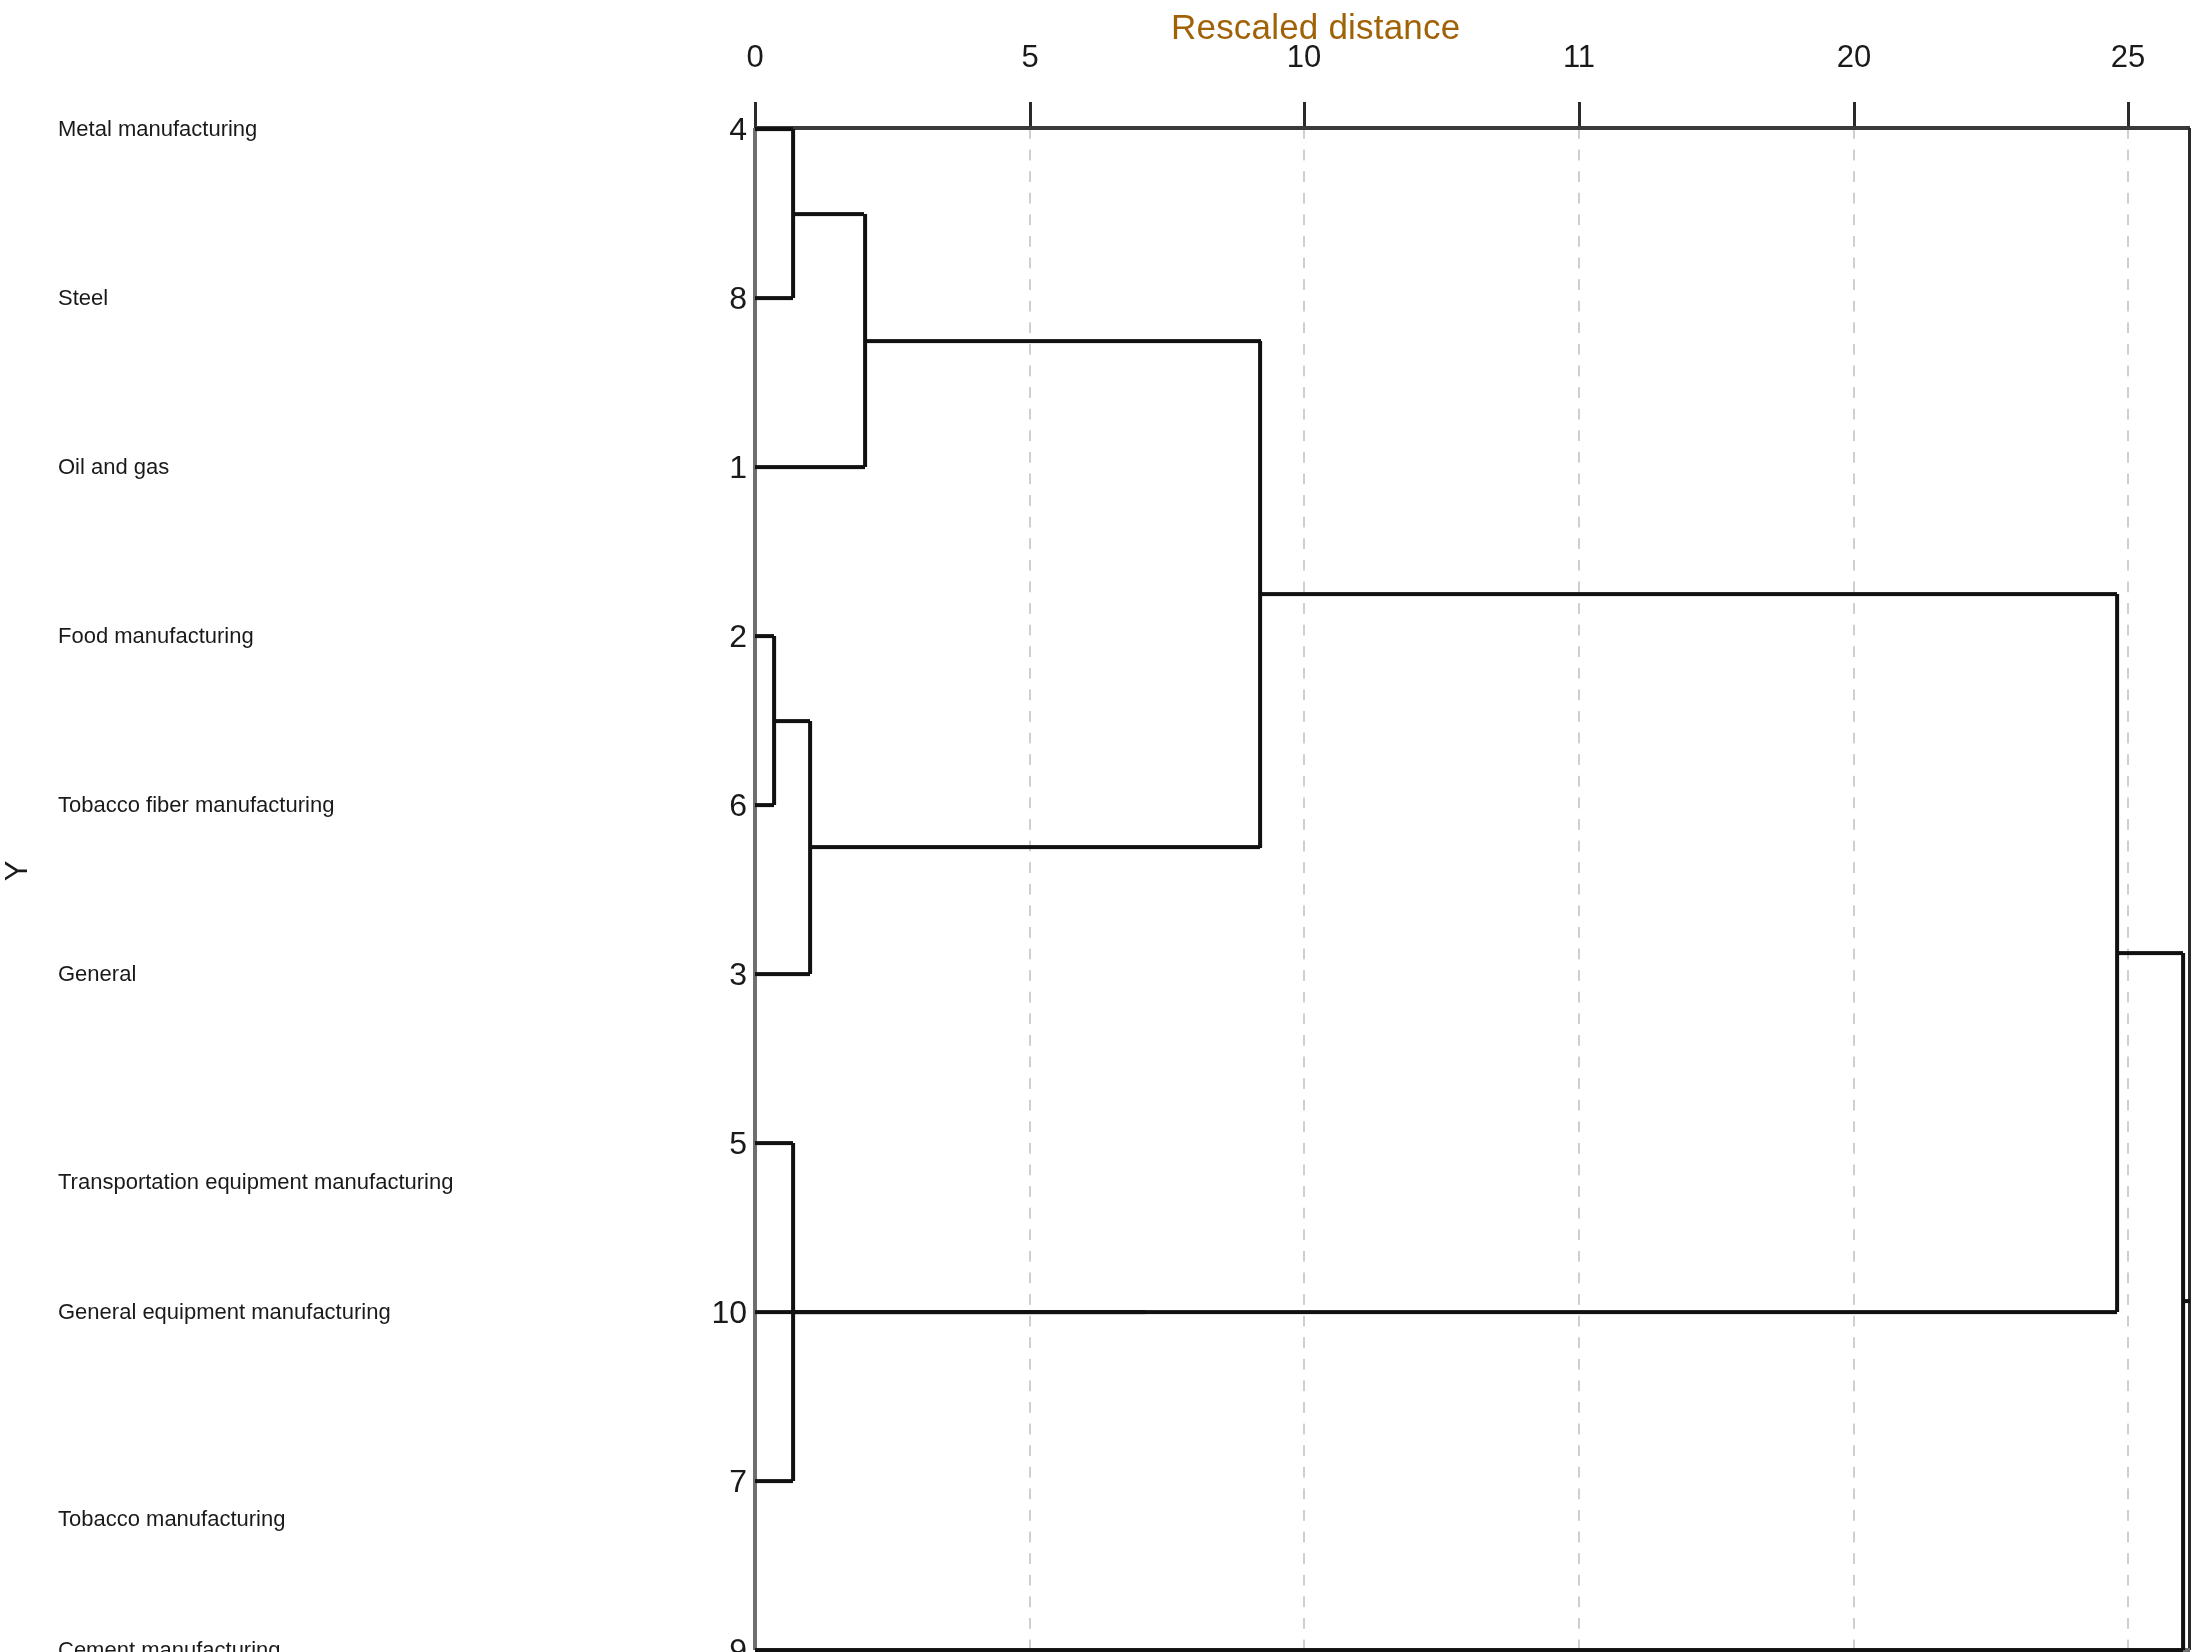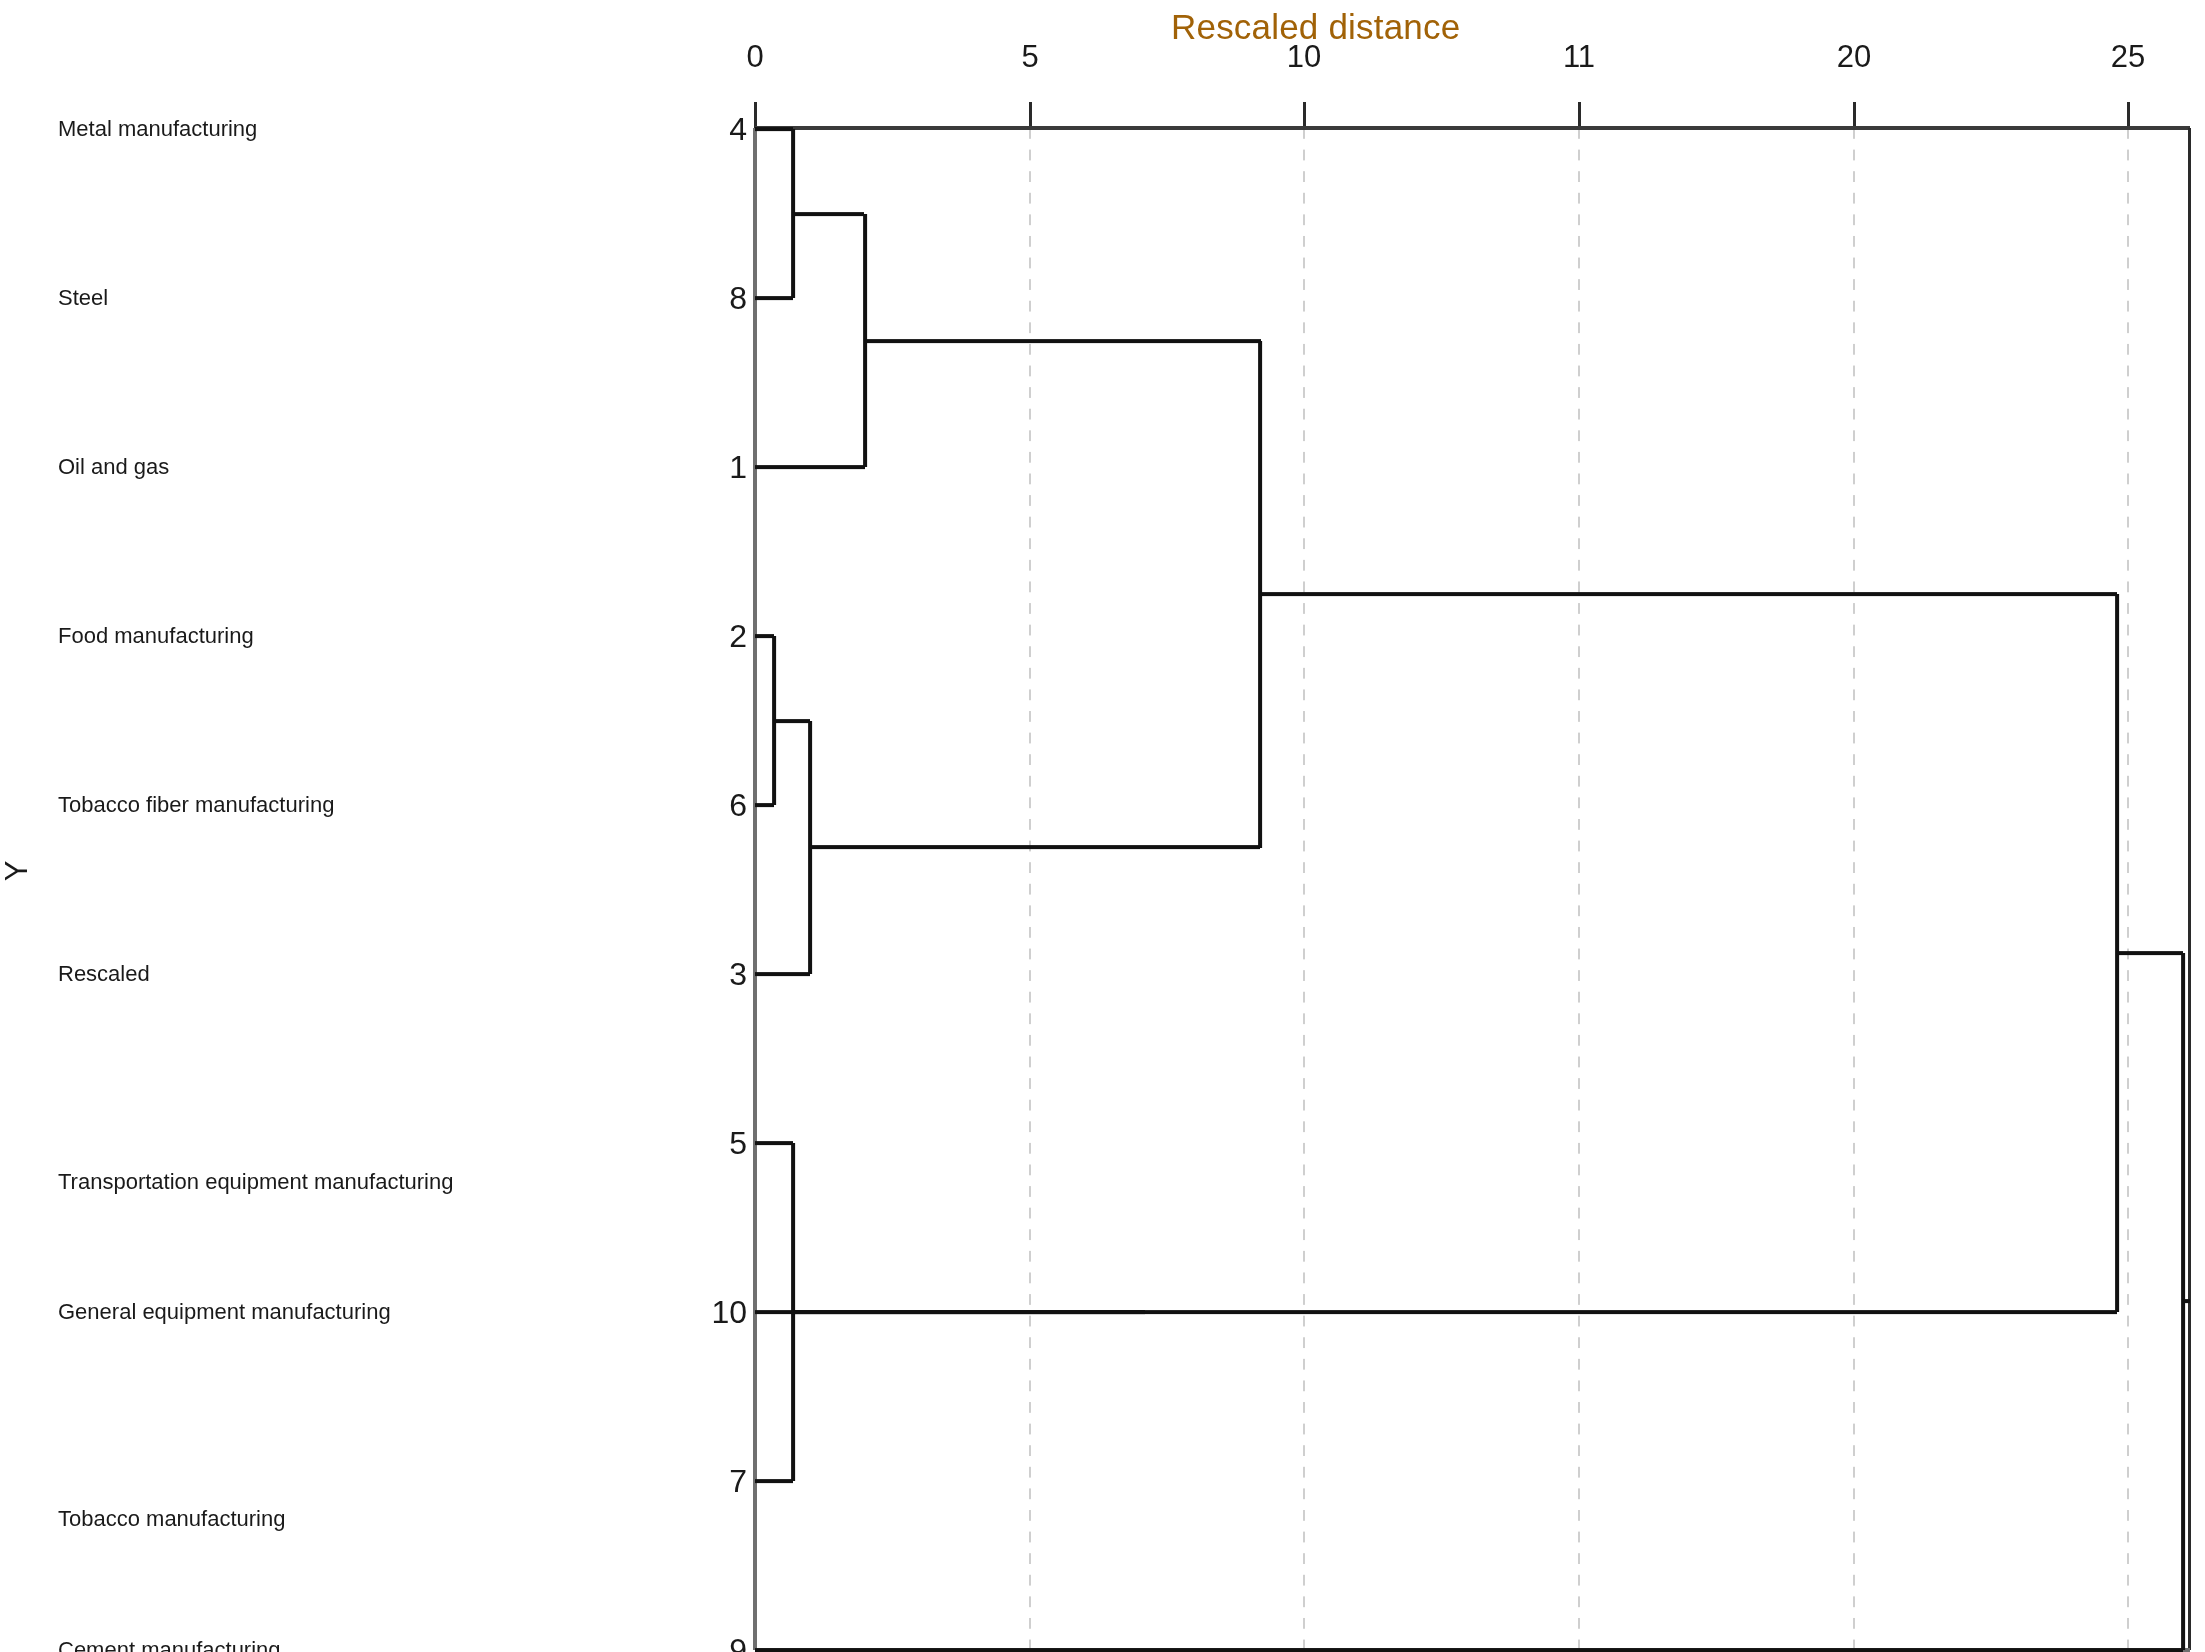--- a/index.html
+++ b/index.html
@@ -158,21 +158,21 @@
   <div class="axis-left"></div>
   <div class="axis-right"></div>
   <div class="axis-bottom"></div>
 
   <div id="leaf-labels">
       <div class="leaf-label" style="top: 129px;">Metal manufacturing</div>
       <div class="leaf-label" style="top: 298px;">Steel</div>
       <div class="leaf-label" style="top: 467px;">Oil and gas</div>
       <div class="leaf-label" style="top: 636px;">Food manufacturing</div>
       <div class="leaf-label" style="top: 805px;">Tobacco fiber manufacturing</div>
-      <div class="leaf-label" style="top: 974px;">Rescaled</div>
+      <div class="leaf-label" style="top: 974px;">General</div>
       <div class="leaf-label" style="top: 1182px;">Transportation equipment manufacturing</div>
       <div class="leaf-label" style="top: 1312px;">General equipment manufacturing</div>
       <div class="leaf-label" style="top: 1481px; margin-top: 38px;">Tobacco manufacturing</div>
       <div class="leaf-label" style="top: 1650px;">Cement manufacturing</div>
     </div>
   <div id="leaf-nums">
       <div class="leaf-num" style="top: 129px;">4</div>
       <div class="leaf-num" style="top: 298px;">8</div>
       <div class="leaf-num" style="top: 467px;">1</div>
       <div class="leaf-num" style="top: 636px;">2</div>

